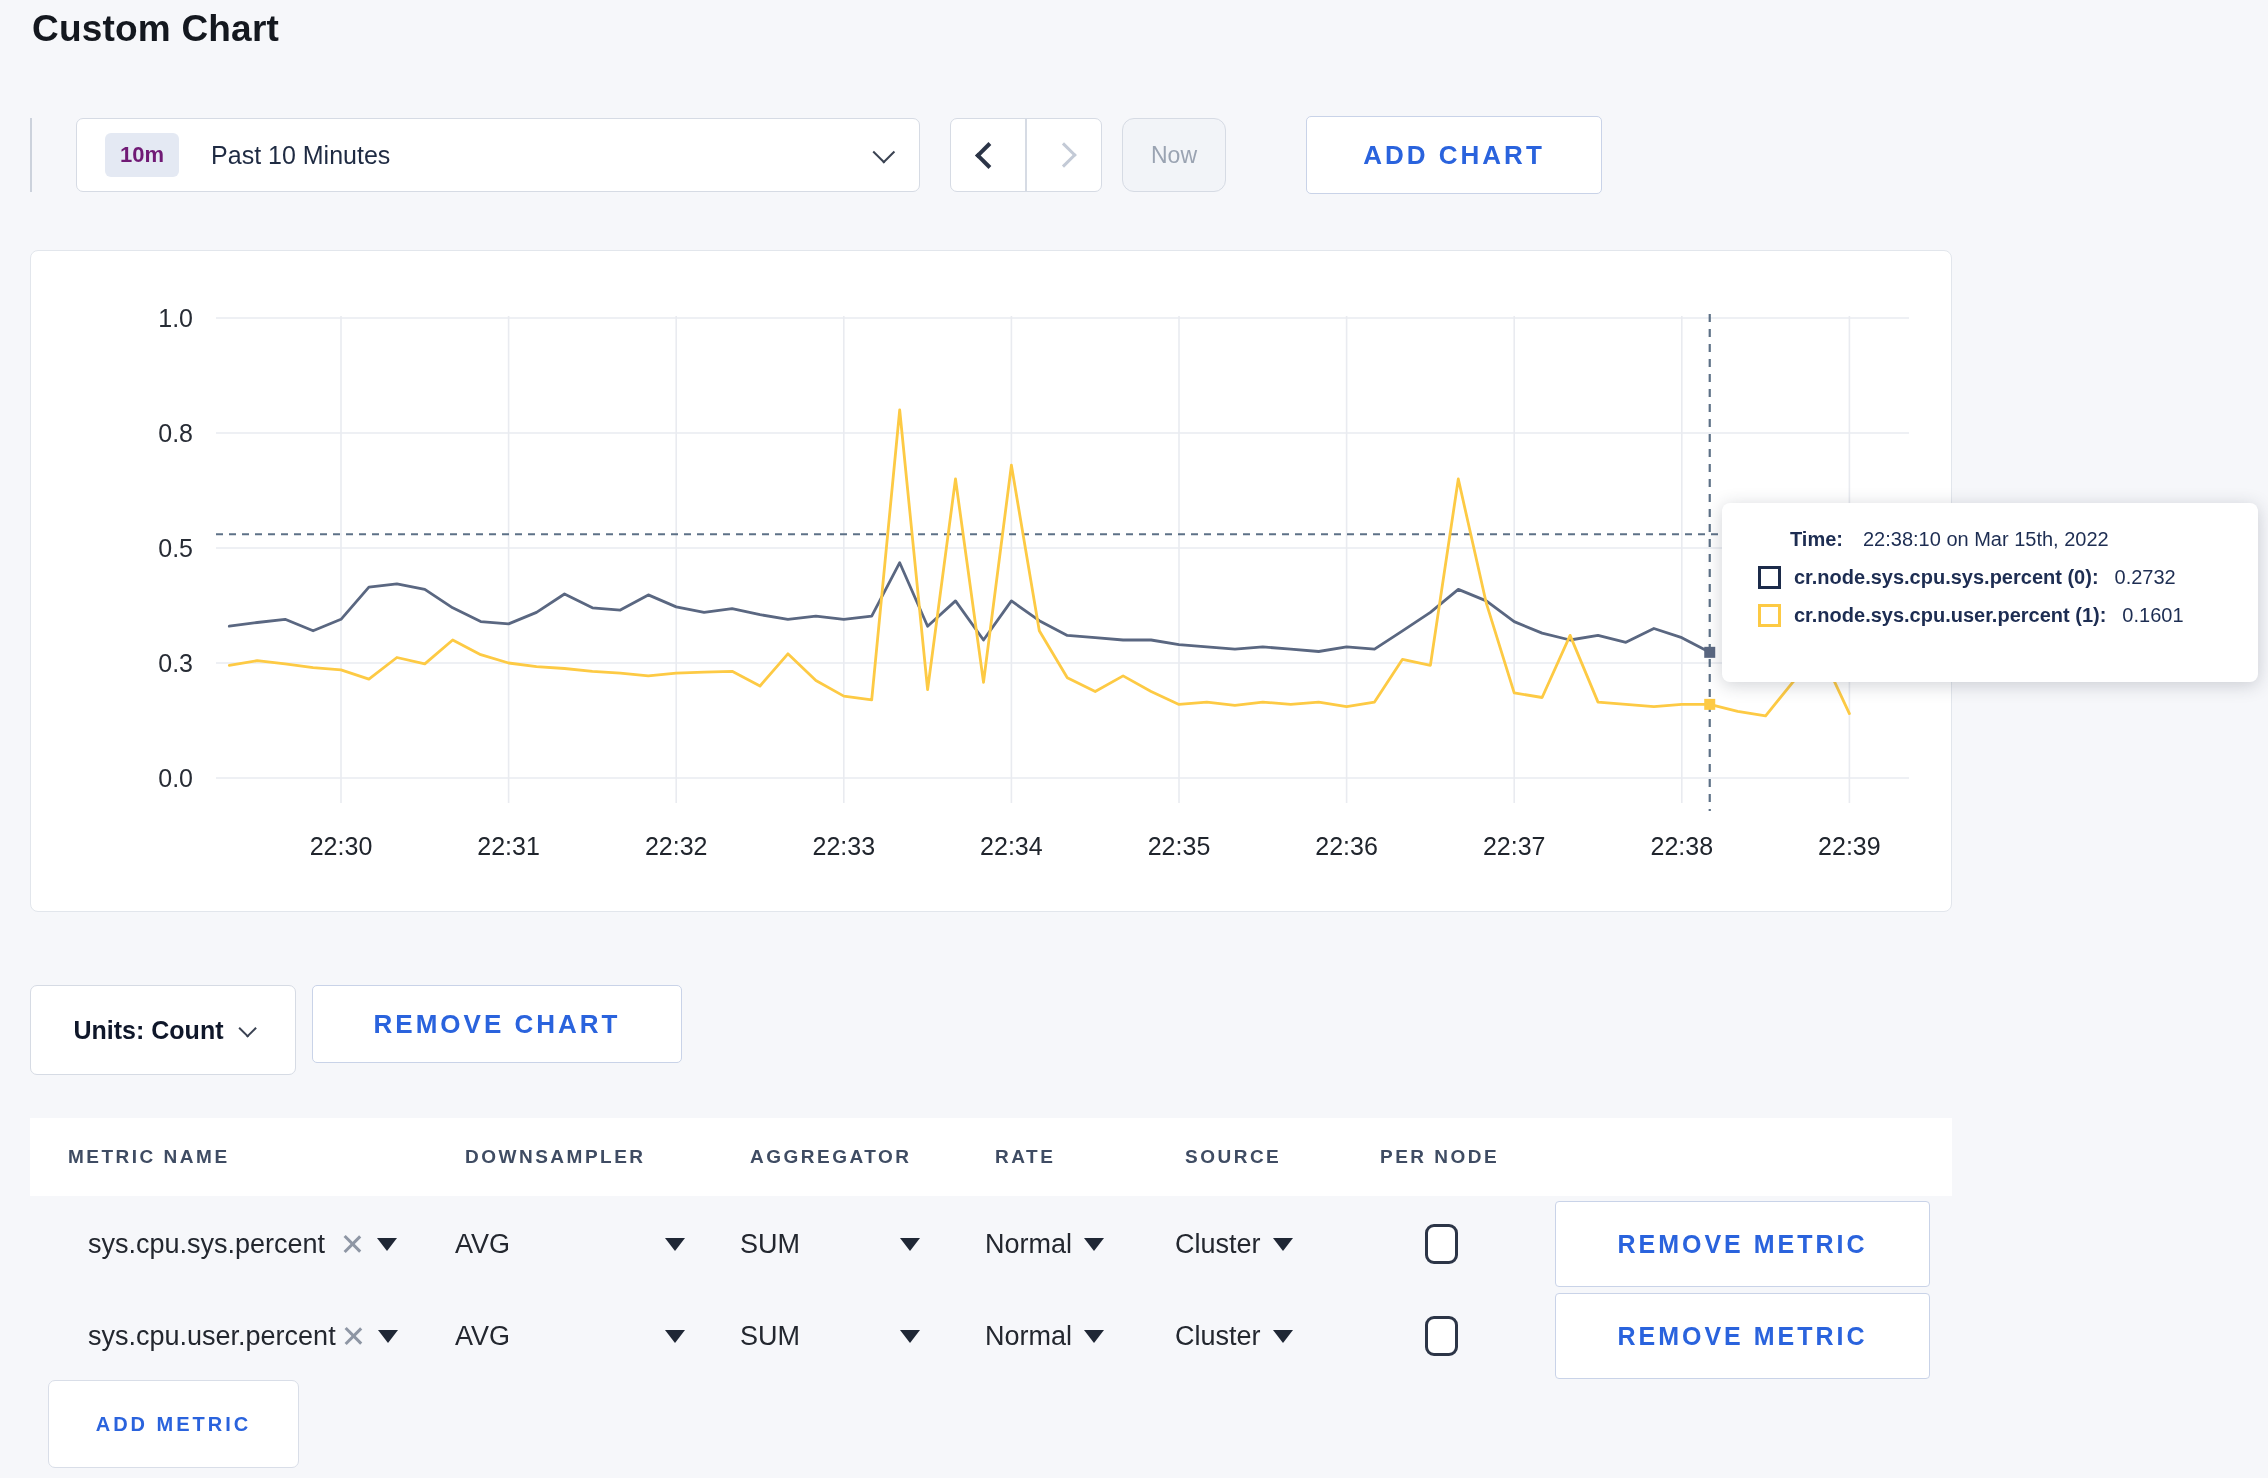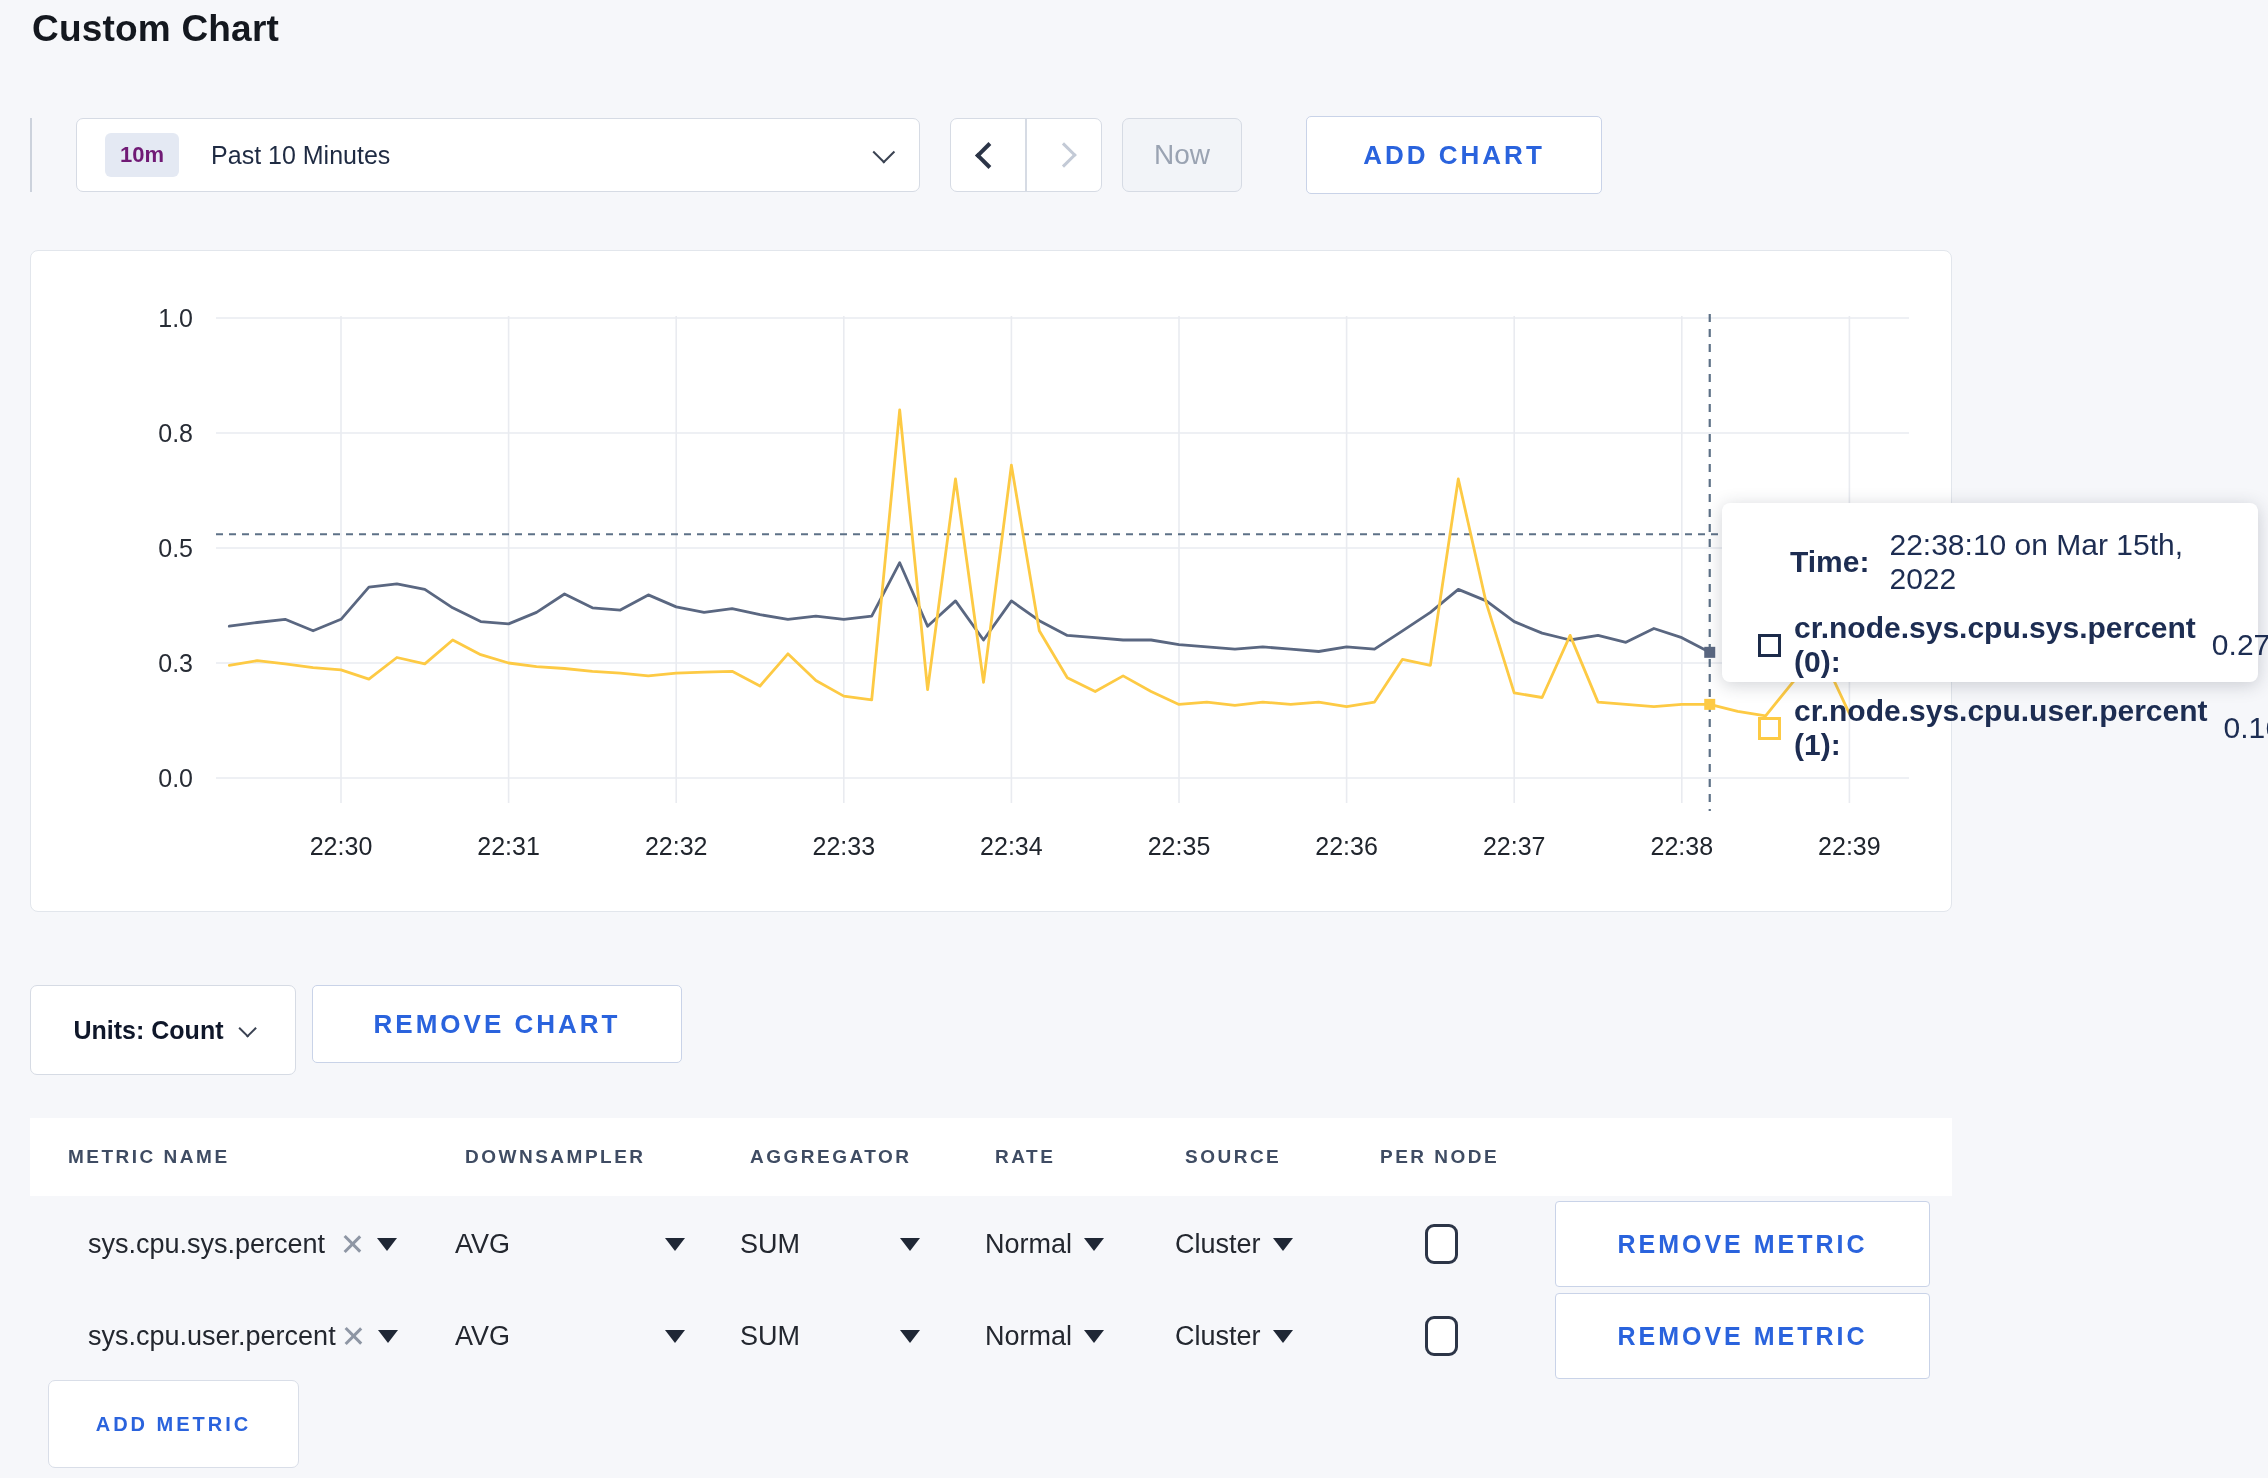--- a/index.html
+++ b/index.html
@@ -15,31 +15,31 @@
   #time-selector{left:76px;top:118px;width:844px;height:74px;padding:0 30px 0 28px;cursor:pointer;}
   #time-badge{background:#e4e9f3;border-radius:6px;padding:9px 15px;font-size:22px;font-weight:700;color:#701a75;}
   #time-label{margin-left:32px;font-size:25px;font-weight:400;color:#1f2b43;}
   .spacer{flex:1;}
   .chev-down{width:14px;height:14px;border-right:2.5px solid #3a4252;border-bottom:2.5px solid #3a4252;transform:rotate(45deg) translateY(-4px);}
   #prevnext{left:950px;top:118px;width:152px;height:74px;padding:0;}
   .pn-cell{width:50%;height:100%;display:flex;align-items:center;justify-content:center;cursor:pointer;}
   #pn-divider{width:1.5px;height:100%;background:#d6dbe4;}
   .chev-left{width:15px;height:15px;border-left:4px solid #2b3447;border-bottom:4px solid #2b3447;transform:rotate(45deg);}
   .chev-right{width:15px;height:15px;border-right:3.5px solid #c3cad6;border-top:3.5px solid #c3cad6;transform:rotate(45deg);}
-  #now-button{left:1122px;top:118px;width:120px;height:74px;background:#f2f4f8;justify-content:center;font-size:28px;color:#9aa3b2;cursor:default;}
+  #now-button{left:1122px;top:118px;width:104px;height:74px;background:#f2f4f8;justify-content:center;font-size:23px;color:#9aa3b2;cursor:default;border-radius:12px;}
   .blue-btn{box-sizing:border-box;background:#fff;border:1.5px solid #c9d3e8;border-radius:5px;display:flex;align-items:center;justify-content:center;color:#2a63dd;font-weight:600;letter-spacing:3px;cursor:pointer;}
   #add-chart-button{left:1306px;top:116px;width:296px;height:78px;font-size:26px;}
 
   
   #chart-card{left:30px;top:250px;width:1922px;height:662px;background:#fff;border:1.5px solid #e2e6ec;border-radius:8px;box-sizing:border-box;}
   #chart-svg{position:absolute;left:0;top:0;}
 
   
   #chart-tooltip{left:1722px;top:503px;width:536px;height:179px;background:#fff;border-radius:8px;box-shadow:0 3px 18px rgba(40,50,70,.22);box-sizing:border-box;padding:25px 0 0 36px;z-index:5;}
-  .tt-row{display:flex;align-items:center;margin-bottom:15px;font-size:30px;color:#1d2d52;}
+  .tt-row{display:flex;align-items:center;margin-bottom:15px;font-size:20px;color:#1d2d52;}
   .tt-time-label{font-weight:700;margin-left:32px;margin-right:20px;}
   .swatch{width:17px;height:17px;border:3.5px solid #1c2b4a;margin-right:13px;flex:0 0 auto;}
   .tt-name{font-weight:700;margin-right:16px;}
 
   
   #units-button{left:30px;top:985px;width:266px;height:90px;justify-content:center;cursor:pointer;}
   #units-label{font-size:25px;font-weight:700;color:#0f172a;margin-right:16px;}
   .chev-down-sm{width:11px;height:11px;border-right:2.5px solid #3a4252;border-bottom:2.5px solid #3a4252;transform:rotate(45deg) translateY(-3px);}
   #remove-chart-button{left:312px;top:985px;width:370px;height:78px;font-size:26px;}
 

